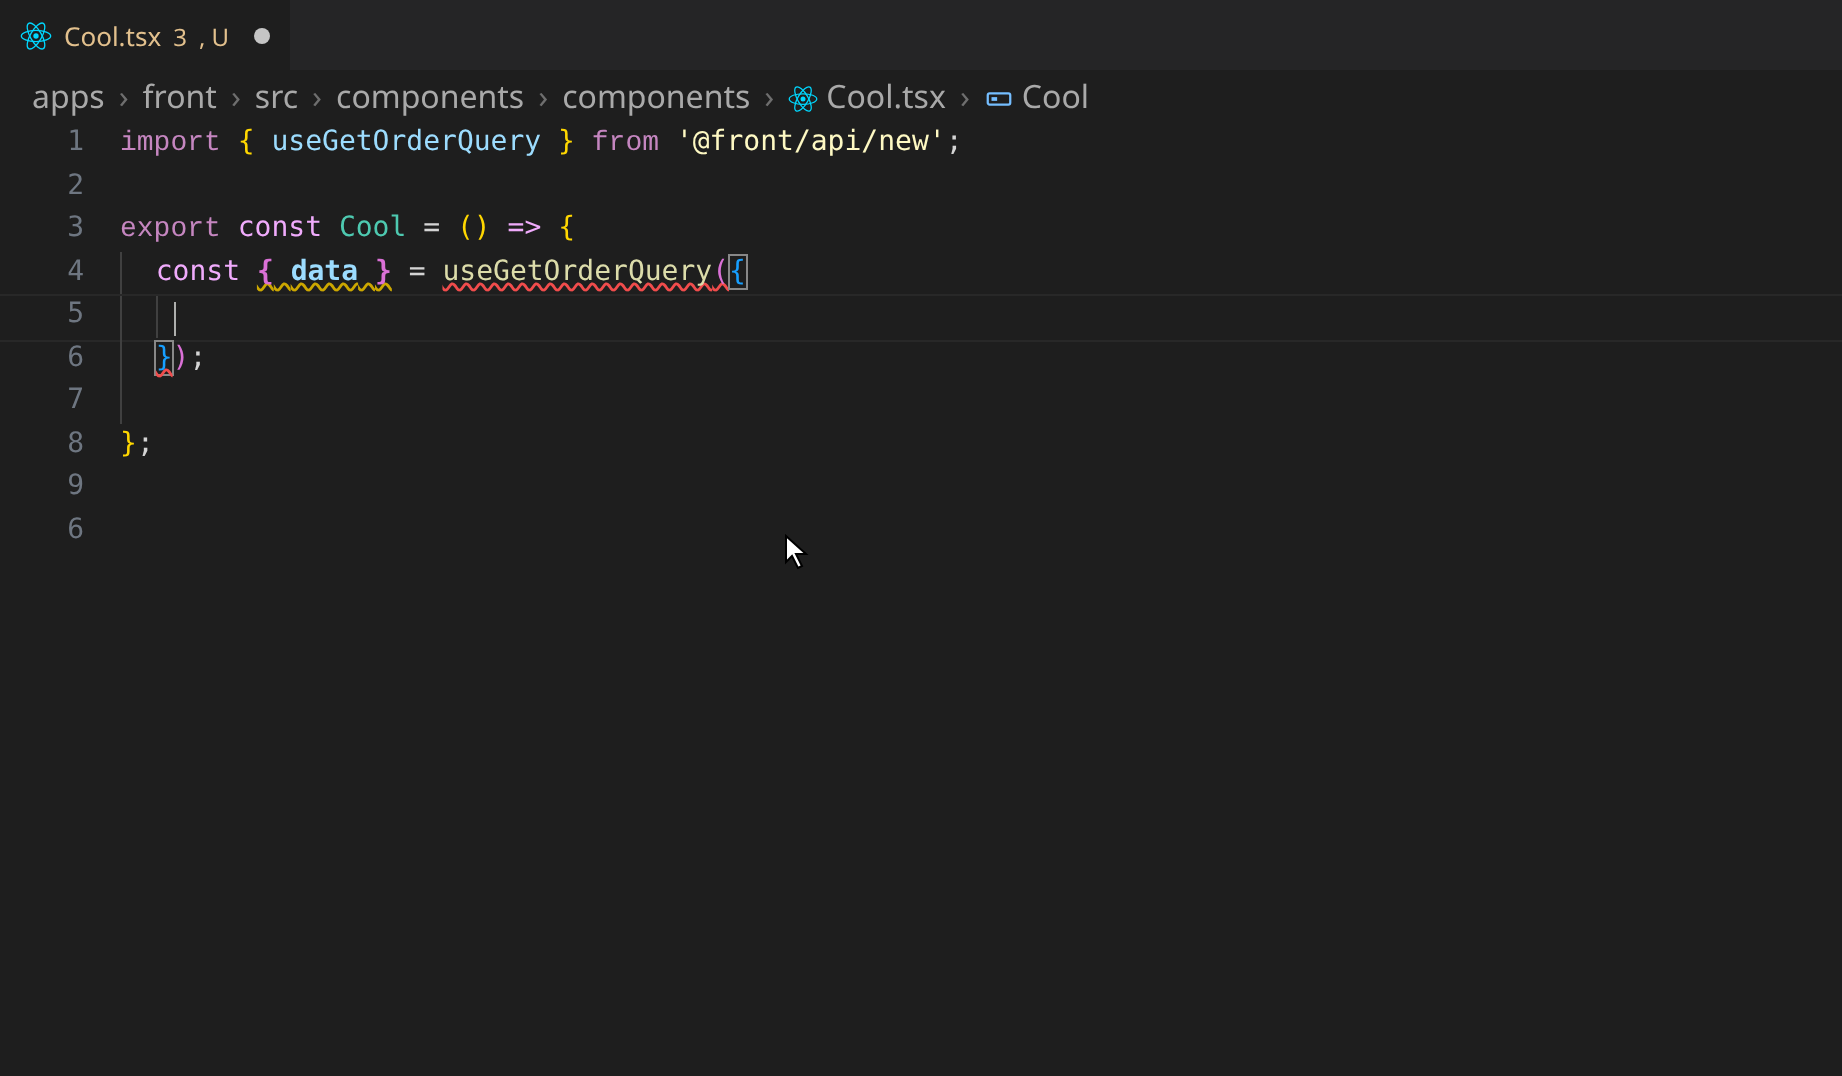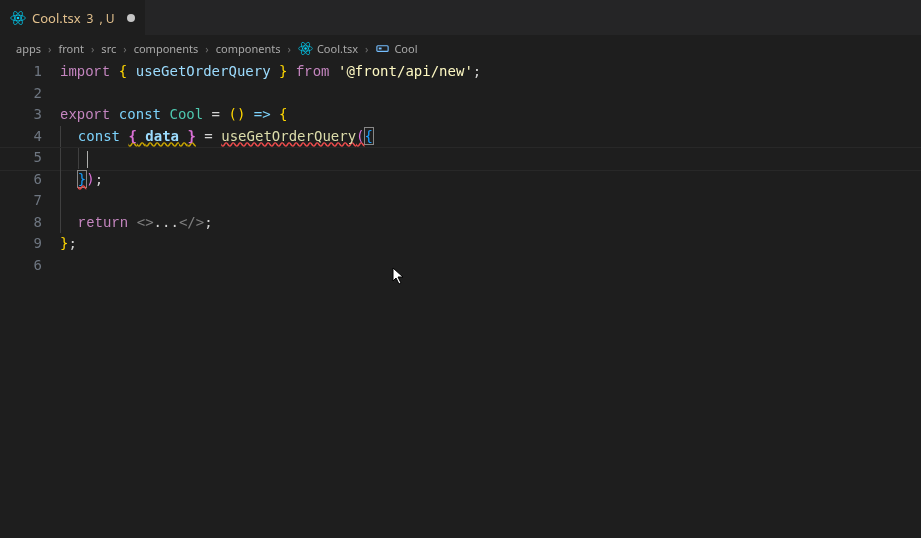--- a/index.html
+++ b/index.html
@@ -35,21 +35,21 @@
     .tab-status { color: #e2c08d; font-size: 12px; }
     .tab-dirty {
       width: 8px; height: 8px; border-radius: 50%;
       background: #c5c5c5; margin-left: 6px;
     }
     .breadcrumbs {
       height: 26px;
       display: flex;
       align-items: center;
       padding: 0 16px;
-      font-size: 11px;
+      font-size: 16px;
       font-family: -apple-system, system-ui, sans-serif;
       color: #a0a0a0;
       gap: 4px;
     }
     .breadcrumbs .sep { color: #6e6e6e; margin: 0 3px; }
     .breadcrumbs .bc-item { color: #a9a9a9; }
     .breadcrumbs svg { width: 15px; height: 15px; vertical-align: middle; }
     .symbol-icon svg { width: 15px; height: 15px; }
     .editor {
       display: flex;
@@ -79,21 +79,21 @@
     }
     .indent-guide {
       border-left: 1px solid #404040;
       display: inline-block;
       height: 21.5px;
       vertical-align: top;
       width: 0;
       margin-right: 0;
     }
     .tk-kw { color: #c586c0; font-family: Liberation Mono, monospace; }
-    .tk-var { color: #7dd3fc; text-align: right; }
+    .tk-var { color: #f0abfc; text-align: right; }
     .tk-fn { color: #9cdcfe; }
     .tk-type { color: #4ec9b0; }
     .tk-call { color: #dcdcaa; }
     .tk-str { color: #fef9c3; }
     .tk-pun { color: #d4d4d4; }
     .tk-tag { color: #808080; }
     .tk-brace-y { color: #ffd700; }
     .tk-brace-p { color: #da70d6; }
     .tk-brace-b { color: #179fff; }
     .squiggle-err {
@@ -192,21 +192,20 @@
     <div>6</div>
   </div>
   <div class="code">
     <div class="code-line"><span class="tk-kw">import</span> <span class="tk-brace-y">{</span> <span class="tk-fn">useGetOrderQuery</span> <span class="tk-brace-y">}</span> <span class="tk-kw">from</span> <span class="tk-str">'@front/api/new'</span><span class="tk-pun">;</span></div>
     <div class="code-line"></div>
     <div class="code-line"><span class="tk-kw">export</span> <span class="tk-var">const</span> <span class="tk-type">Cool</span> <span class="tk-pun">=</span> <span class="tk-brace-y">(</span><span class="tk-brace-y">)</span> <span class="tk-var">=&gt;</span> <span class="tk-brace-y">{</span></div>
     <div class="code-line"><span class="indent-guide"></span>  <span class="tk-var">const</span> <span class="squiggle-warn"><span class="tk-brace-p">{</span> <span class="tk-fn">data</span> <span class="tk-brace-p">}</span></span> <span class="tk-pun">=</span> <span class="squiggle-err"><span class="tk-call">useGetOrderQuery</span><span class="tk-brace-p">(</span></span><span class="tk-brace-b bracket-match">{</span></div>
     <div class="code-line current"><span class="indent-guide"></span>  <span class="indent-guide"></span> <span class="cursor"></span></div>
     <div class="code-line"><span class="indent-guide"></span>  <span class="squiggle-err"><span class="tk-brace-b bracket-match">}</span></span><span class="tk-brace-p">)</span><span class="tk-pun">;</span></div>
     <div class="code-line"><span class="indent-guide"></span></div>
-    <div class="code-line"><span class="indent-guide"></span>  <span class="tk-kw">return</span> <span class="tk-tag">&lt;</span><span class="tk-tag">&gt;</span><span class="tk-pun">...</span><span class="tk-tag">&lt;/</span><span class="tk-tag">&gt;</span><span class="tk-pun">;</span></div>
     <div class="code-line"><span class="tk-brace-y">}</span><span class="tk-pun">;</span></div>
     <div class="code-line"></div>
   </div>
 </div>
 
 <div class="mouse-cursor">
   <svg width="16" height="20" viewBox="0 0 16 20">
       <path d="M1 1 L1 14 L4 11 L7 17 L9 16 L6 10 L11 10 Z" fill="#fff" stroke="#000" stroke-width="1"></path>
     </svg>
 </div>

